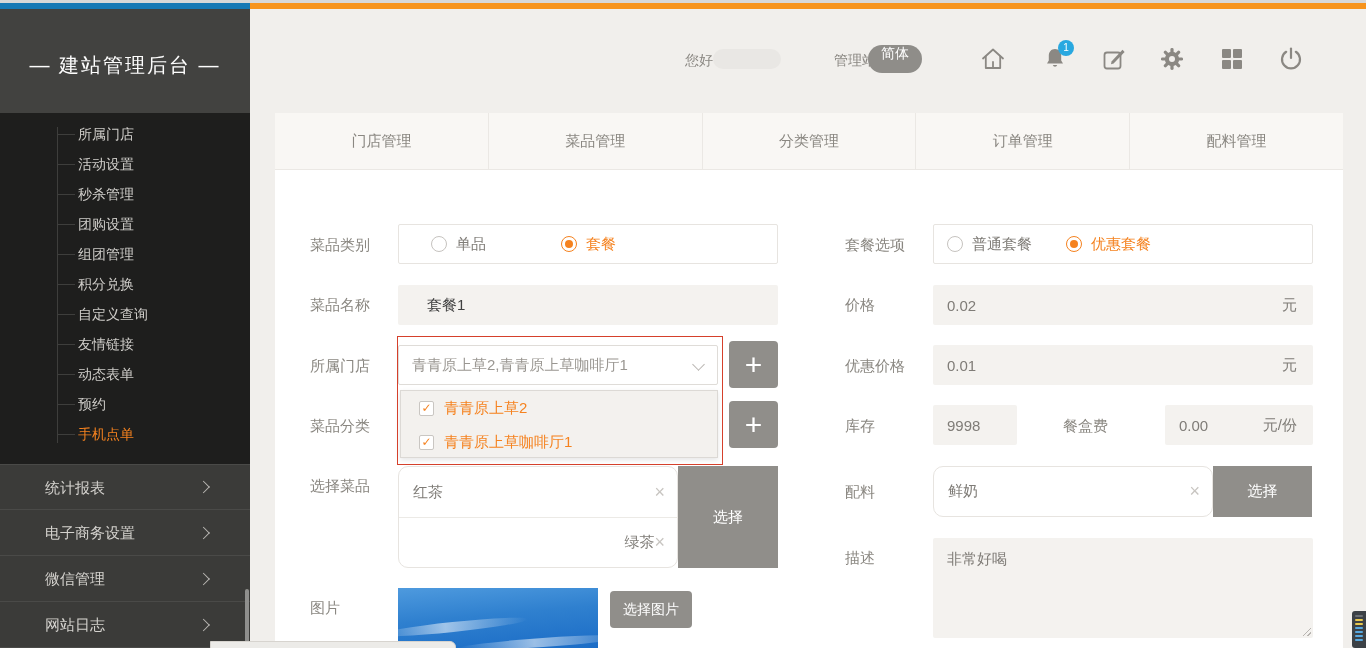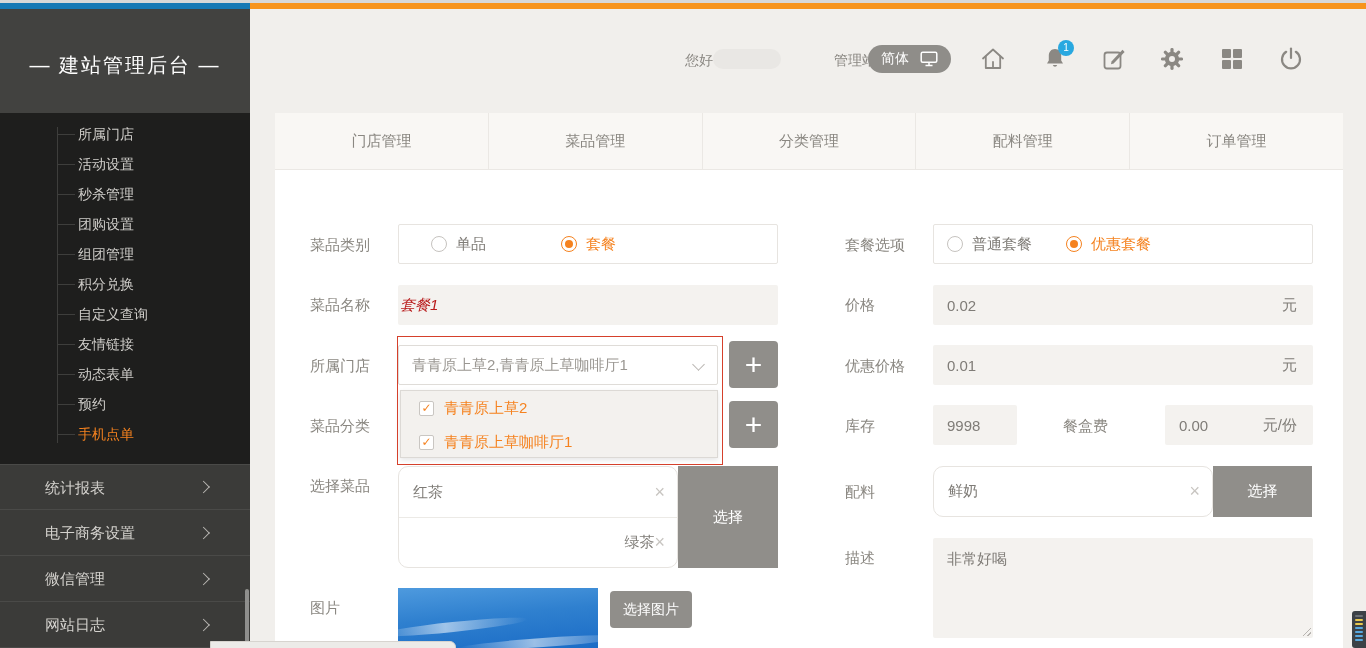--- a/index.html
+++ b/index.html
@@ -22,21 +22,21 @@
   .sections { position:absolute; top:455px; left:0; width:250px; height:193px; background:#3b3b39; }
   .section-row { position:relative; height:46px; line-height:46px; padding-left:45px; border-bottom:1px solid #4a4a48; color:#d4d2ce; font-size:15px; cursor:pointer; }
   .section-row:first-child { border-top:1px solid #4a4a48; }
   .chev-right { position:absolute; right:42px; top:50%; width:9px; height:9px; border-right:1px solid #b9b7b3; border-bottom:1px solid #b9b7b3; transform:translateY(-50%) rotate(-45deg); }
   .sidebar-scroll { position:absolute; right:1px; top:580px; width:4px; height:62px; background:#8f8f8d; border-radius:2px; }
 
   
   .htext { position:absolute; font-size:14px; color:#8a8782; }
   .user-blur { position:absolute; left:713px; top:49px; width:68px; height:20px; background:#e9e7e4; border-radius:10px; }
   .lang-pill { position:absolute; left:868px; top:45px; height:28px; border-radius:14px; background:#8f8d89; color:#fff;
-               display:flex; align-items:center; gap:11px; padding:0 13px; font-size:14px; cursor:pointer; }
+               display:flex; align-items:center; gap:11px; padding:0 13px; font-size:14px; cursor:pointer;flex-direction:column; }
   .hicon { position:absolute; top:45px; width:28px; height:28px; color:#8b8883; cursor:pointer; }
   .hicon svg { width:28px; height:28px; display:block; }
   .badge { position:absolute; top:-5px; right:-5px; min-width:16px; height:16px; border-radius:8px; background:#29a8e0;
            color:#fff; font-size:10px; line-height:16px; text-align:center; }
 
   
   .panel { position:absolute; left:275px; top:113px; width:1068px; height:535px; background:#fff; }
   .tabbar { display:flex; height:57px; background:#f9f7f4; border-bottom:1px solid #ebe8e4; }
   .tab { flex:1; display:flex; align-items:center; justify-content:center; font-size:15px; color:#8a8781;
          border-right:1px solid #ebe8e4; cursor:pointer; }
@@ -46,21 +46,21 @@
   .flabel { position:absolute; font-size:15px; color:#8a8781; white-space:nowrap; }
   .radio-box { position:absolute; height:40px; background:#fff; border:1px solid #e7e4e0; border-radius:2px;
                display:flex; align-items:center; padding-left:13px; }
   .radio-opt { display:flex; align-items:center; gap:9px; font-size:15px; color:#7f7c77; cursor:pointer; }
   .radio-circle { width:16px; height:16px; border:1px solid #c6c3bf; border-radius:50%; position:relative; background:#fff; }
   .radio-opt.checked { color:#f5821f; }
   .radio-opt.checked .radio-circle { border-color:#f5821f; }
   .radio-opt.checked .radio-circle::after { content:""; position:absolute; left:3px; top:3px; width:8px; height:8px;
                border-radius:50%; background:#f5821f; }
   .gray-input { position:absolute; height:40px; background:#f4f2ef; border:none; border-radius:2px;
-                font-size:15px; color:#b91c1c; padding:0 2px; font-family:inherit;font-style:italic; }
+                font-size:15px; color:#404040; padding:0 29px; font-family:inherit; }
   .gray-field { position:absolute; height:40px; background:#f4f2ef; border-radius:2px; display:flex;
                 align-items:center; justify-content:space-between; padding:0 16px 0 14px; font-size:15px; color:#7f7c77; }
   .select { position:absolute; height:40px; background:#fff; border:1px solid #dfdcd8; border-radius:2px;
             font-size:15px; color:#9a9792; line-height:38px; padding-left:13px; cursor:pointer; white-space:nowrap; overflow:hidden; }
   .chev-down { position:absolute; right:14px; top:14px; width:9px; height:9px; border-right:1px solid #b9b6b2;
                border-bottom:1px solid #b9b6b2; transform:rotate(45deg); }
   .plus-btn { position:absolute; width:49px; height:47px; background:#908e8a; border-radius:4px; color:#fff;
               display:flex; align-items:center; justify-content:center; font-size:30px; font-weight:200; cursor:pointer; line-height:1; }
   .annotation-box { position:absolute; left:397px; top:336px; width:326px; height:129px; border:1px solid #d5402b; pointer-events:none; }
   .dropdown { position:absolute; left:400px; top:390px; width:318px; height:68px; background:#f3f1ee;
@@ -201,22 +201,22 @@
       <path d="M14 3.5 V13" fill="none" stroke="currentColor" stroke-width="2.2" stroke-linecap="round"></path>
       <path d="M9.2 6.8 a9 9 0 1 0 9.6 0" fill="none" stroke="currentColor" stroke-width="2.2" stroke-linecap="round"></path>
     </svg>
   </div>
 
   <div class="panel">
     <div class="tabbar">
       <div class="tab">门店管理</div>
       <div class="tab">菜品管理</div>
       <div class="tab">分类管理</div>
+      <div class="tab">订单管理</div>
       <div class="tab">配料管理</div>
-      <div class="tab">订单管理</div>
     </div>
   </div>
 
   <div class="flabel" style="left:310px; top:236px;">菜品类别</div>
   <div class="radio-box" style="left:398px; top:224px; width:380px;padding-left:32px;">
     <span class="radio-opt" style="margin-right:75px;">
       <span class="radio-circle"></span>
       <span>单品</span>
     </span>
     <span class="radio-opt checked">

